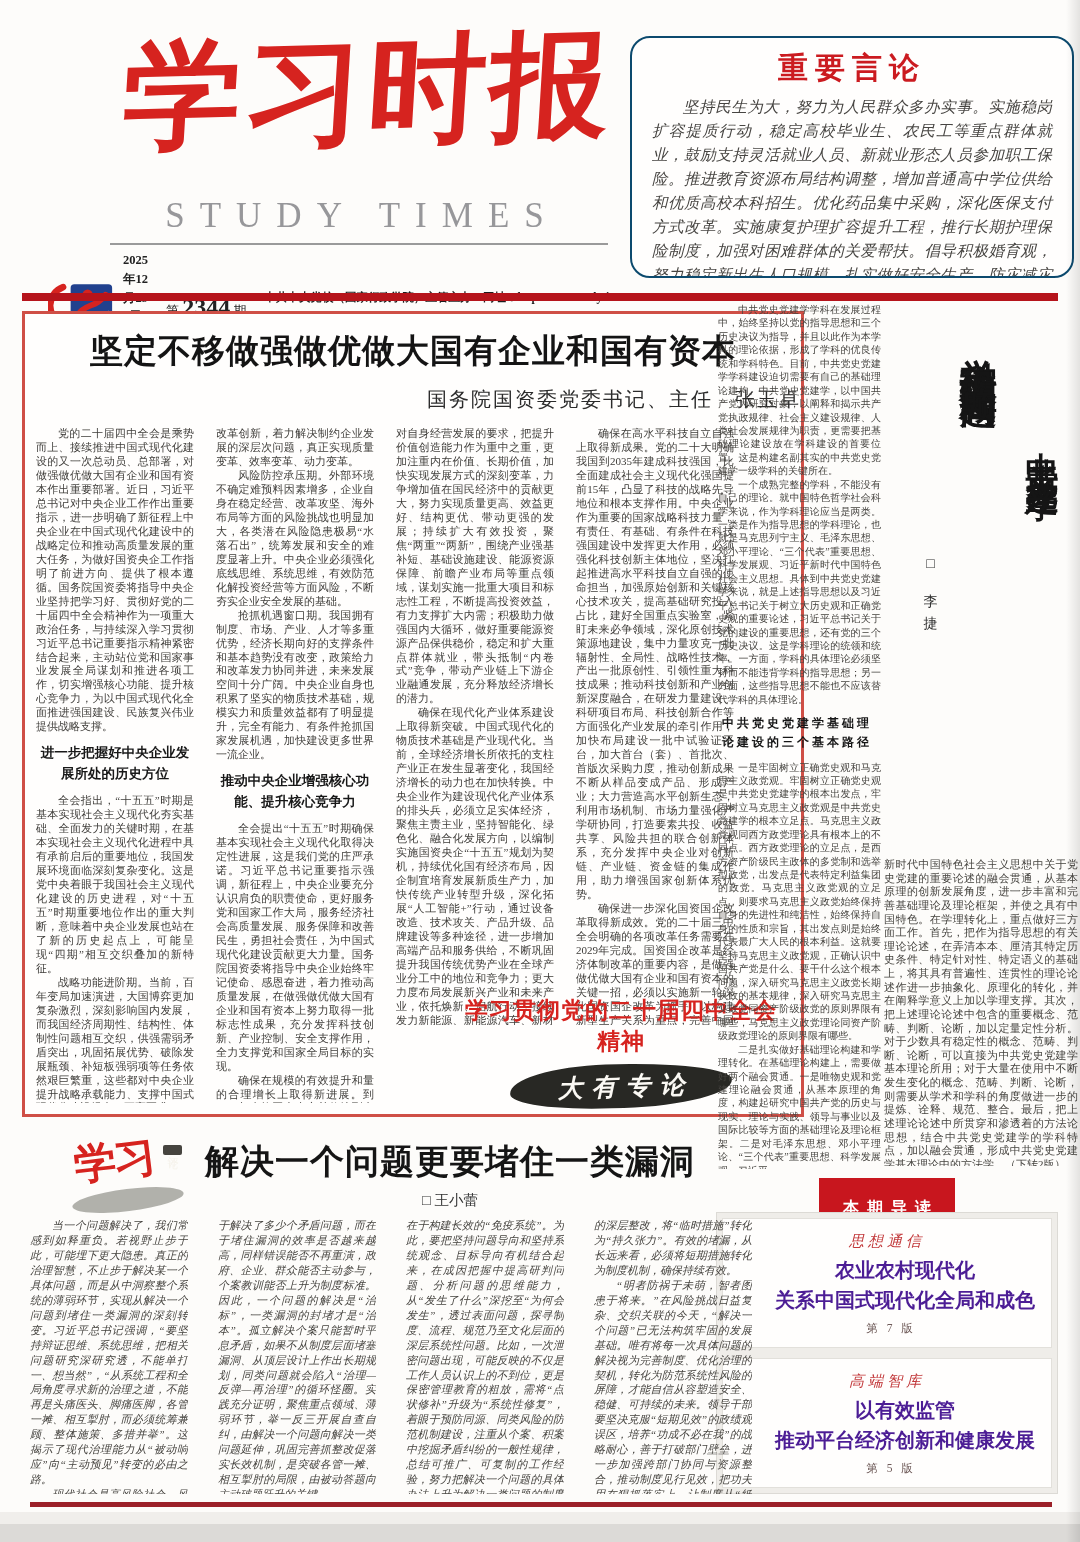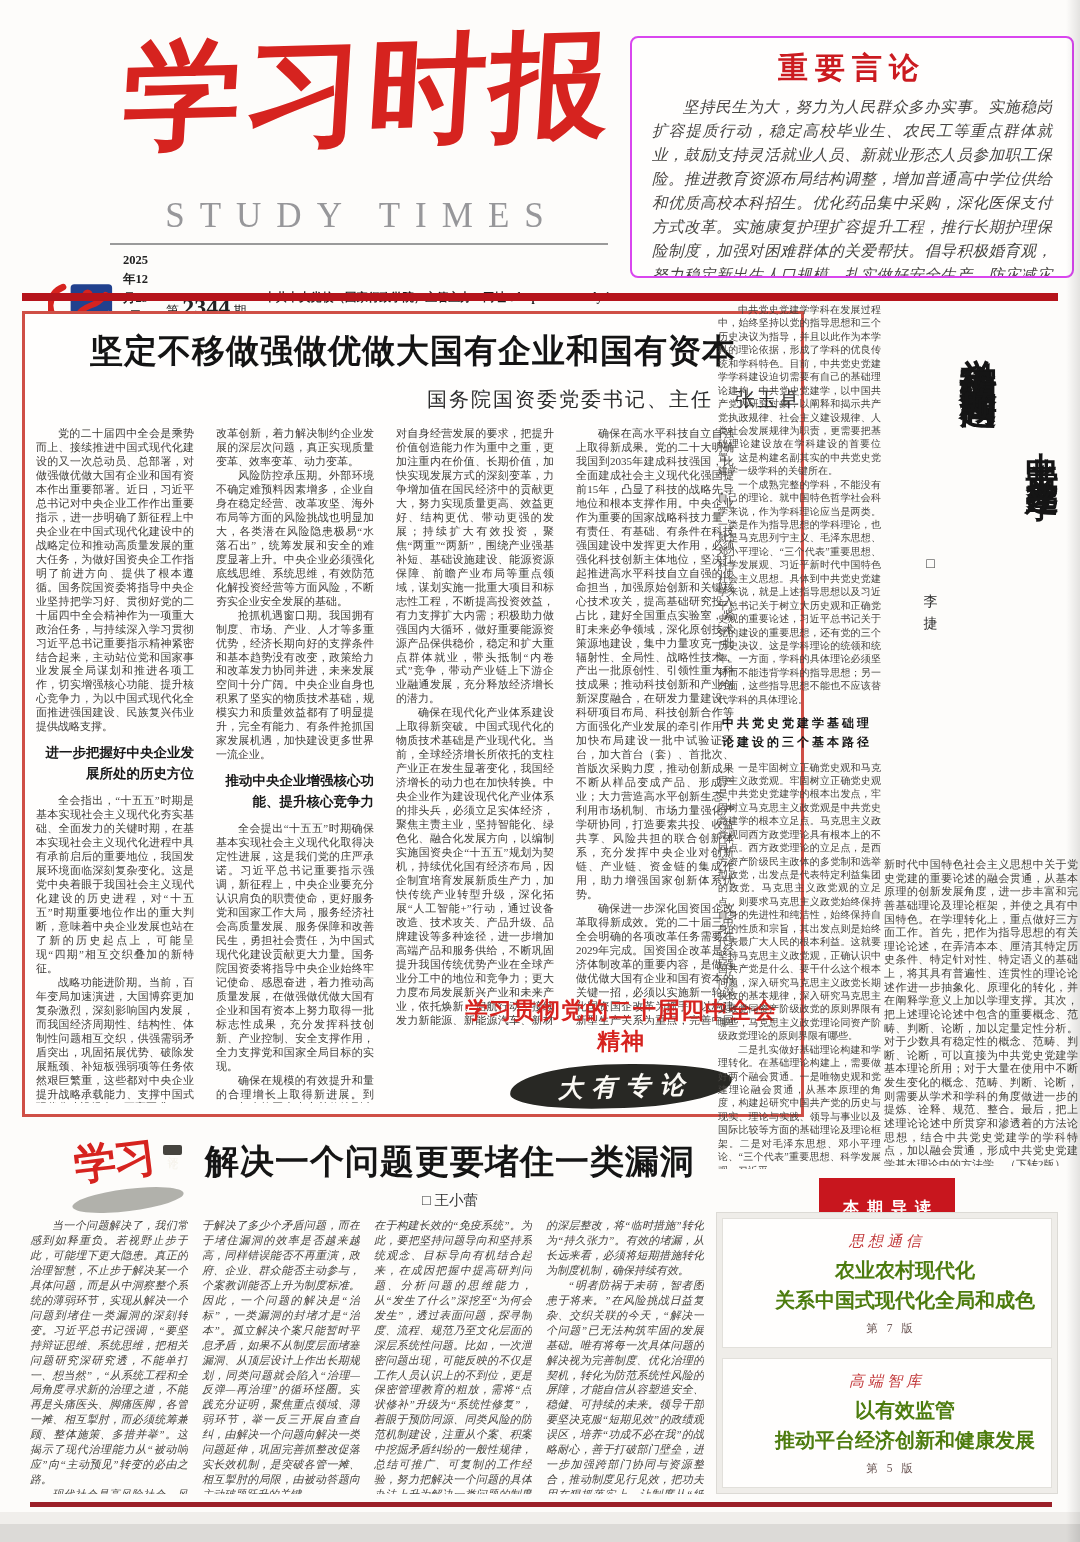--- a/index.html
+++ b/index.html
@@ -19,39 +19,39 @@
     font-size:35px;letter-spacing:15px;color:#97979a;}
   .mast-rule{position:absolute;left:110px;top:243px;width:498px;height:2px;background:#9a9a9a;}
   .info-row{position:absolute;left:48px;top:251px;width:575px;display:flex;align-items:center;gap:9px;}
   .date-block{width:96px;text-align:center;font-size:12.5px;font-weight:700;color:#222;line-height:1.5;}
   .vline{width:1px;height:38px;background:#8a8a8a;}
   .issue{width:88px;text-align:center;font-size:13px;color:#222;white-space:nowrap;}
   .issue b{font-size:24px;font-weight:700;}
   .pub-block{font-size:11.5px;font-weight:600;color:#1d1d1d;line-height:1.75;white-space:nowrap;}
   
   .quotes{position:absolute;left:630px;top:36px;width:444px;height:242px;
-    border:2px solid #d946ef;border-radius:8px;background:#fffefd;overflow:hidden;}
+    border:2px solid #0c4a6e;border-radius:20px;background:#fffefd;overflow:hidden;}
   .quotes-title{margin-top:10px;text-align:center;font-size:30px;font-weight:800;color:#cb1b20;
     letter-spacing:7px;font-family:"Liberation Sans","DejaVu Sans",sans-serif;}
   .quotes-body{padding:6px 20px 0 20px;font-size:15.5px;line-height:1.55;color:#474542;
     text-align:justify;text-indent:2em;font-style:italic;}
   .red-bar{position:absolute;left:22px;top:293px;width:1036px;height:8px;background:#b6141b;}
   
   .main-box{position:absolute;left:22px;top:311px;width:782px;height:806px;
     border:3px solid #cf4f46;background:#fffefd;overflow:hidden;}
   .main-headline{margin-top:15px;text-align:center;font-size:33px;font-weight:900;color:#141414;letter-spacing:1px;}
   .main-byline{margin-top:12px;text-align:right;font-size:20px;color:#2b2b2b;letter-spacing:2px;}
   .cols{display:flex;gap:22px;padding:14px 19px 0 11px;align-items:flex-start;}
   .col{flex:0 0 158px;height:676px;overflow:hidden;font-size:11px;line-height:1.27;
     text-align:justify;color:#3e3c39;}
   .col.short{height:598px;}
   .col p{text-indent:2em;}
   .col p.cont{text-indent:0;}
   .subhead{font-family:"Liberation Sans","DejaVu Sans",sans-serif;font-weight:700;
-    font-size:13.5px;line-height:1.55;color:#181818;margin:9px 0;text-align:right;text-indent:0;}
+    font-size:13.5px;line-height:1.55;color:#181818;margin:9px 0;text-align:center;text-indent:0;}
   .banner{position:absolute;right:14px;bottom:6px;width:332px;text-align:center;}
   .banner-line{font-family:Liberation Serif, serif;font-weight:800;
     font-size:23px;color:#d6231f;letter-spacing:1px;}
   .brush{margin:7px auto 0;width:222px;height:44px;background:#282824;
     border-radius:46% 60% 52% 48% / 62% 46% 58% 42%;transform:rotate(-2deg);
     display:flex;align-items:center;justify-content:center;}
   .brush span{color:#fbf9f4;font-size:25px;font-weight:700;font-style:italic;letter-spacing:9px;padding-left:9px;}
   
   .r-colA{position:absolute;left:718px;top:303px;width:163px;height:866px;overflow:hidden;
     font-size:10px;line-height:1.345;text-align:justify;color:#45433f;}
@@ -70,35 +70,35 @@
   .guide-badge-wrap{position:absolute;left:716px;top:1178px;width:342px;text-align:center;}
   .guide-badge{display:inline-block;background:#c8161e;color:#fff;font-weight:800;
     font-family:"Liberation Sans","DejaVu Sans",sans-serif;font-size:16px;letter-spacing:8px;
     padding:20px 16px 5px 24px;}
   .guide-box{position:absolute;left:716px;top:1212px;width:342px;height:282px;
     background:#efede9;border:1px solid #dcdad5;padding:5px;}
   .guide-card{background:#fffefd;border:1px solid #e2e0db;height:130px;text-align:center;
     padding-top:13px;overflow:hidden;}
   .guide-card + .guide-card{margin-top:10px;}
   .guide-cat{font-size:15px;color:#c2383a;font-style:italic;letter-spacing:4px;}
-  .guide-t{font-size:20px;font-weight:800;color:#4d7c0f;line-height:1.5;margin-top:4px;margin-left:36px;}
+  .guide-t{font-size:20px;font-weight:800;color:#4c1d95;line-height:1.5;margin-top:4px;margin-left:36px;}
   .guide-page{font-size:11.5px;color:#6e5a58;letter-spacing:3px;margin-top:6px;padding-left:8px;}
   
   .stamp{position:absolute;left:70px;top:1133px;width:122px;height:82px;}
   .stamp-brush{position:absolute;left:2px;bottom:4px;width:112px;height:22px;background:#9d9d97;
     opacity:.8;border-radius:50%;transform:rotate(-7deg);}
   .stamp-cn{position:absolute;left:4px;top:0;font-size:42px;font-weight:900;color:#d6231f;
     transform:rotate(-7deg);letter-spacing:-2px;}
   .stamp-seal{position:absolute;right:10px;top:12px;background:#46443f;color:#f6f3ec;
     writing-mode:vertical-rl;font-size:11px;padding:3px 2px;border-radius:2px;letter-spacing:2px;}
   .b-headline{position:absolute;left:190px;top:1139px;width:520px;text-align:center;
     font-size:34px;font-weight:900;color:#151515;letter-spacing:1px;}
   .b-byline{position:absolute;left:190px;top:1191px;width:520px;text-align:center;
     font-size:14.5px;color:#333;}
-  .b-cols{position:absolute;left:30px;top:1218px;width:682px;display:flex;gap:14px;align-items:flex-start;}
+  .b-cols{position:absolute;left:30px;top:1218px;width:682px;display:flex;gap:30px;align-items:flex-start;}
   .b-col{flex:0 0 158px;height:276px;overflow:hidden;font-size:11px;line-height:1.36;
     text-align:justify;font-style:italic;color:#45433f;}
   .b-col p{text-indent:2em;}
   .b-col p.cont{text-indent:0;}
   .maroon-line{position:absolute;left:30px;top:1502px;width:1022px;height:5px;background:#9c2129;}
   .band1{position:absolute;left:0;top:1512px;width:1080px;height:12px;background:#f0eeeb;}
   .band2{position:absolute;left:0;top:1524px;width:1080px;height:18px;background:#dcdad7;}
 </style>
 </head>
 <body>

